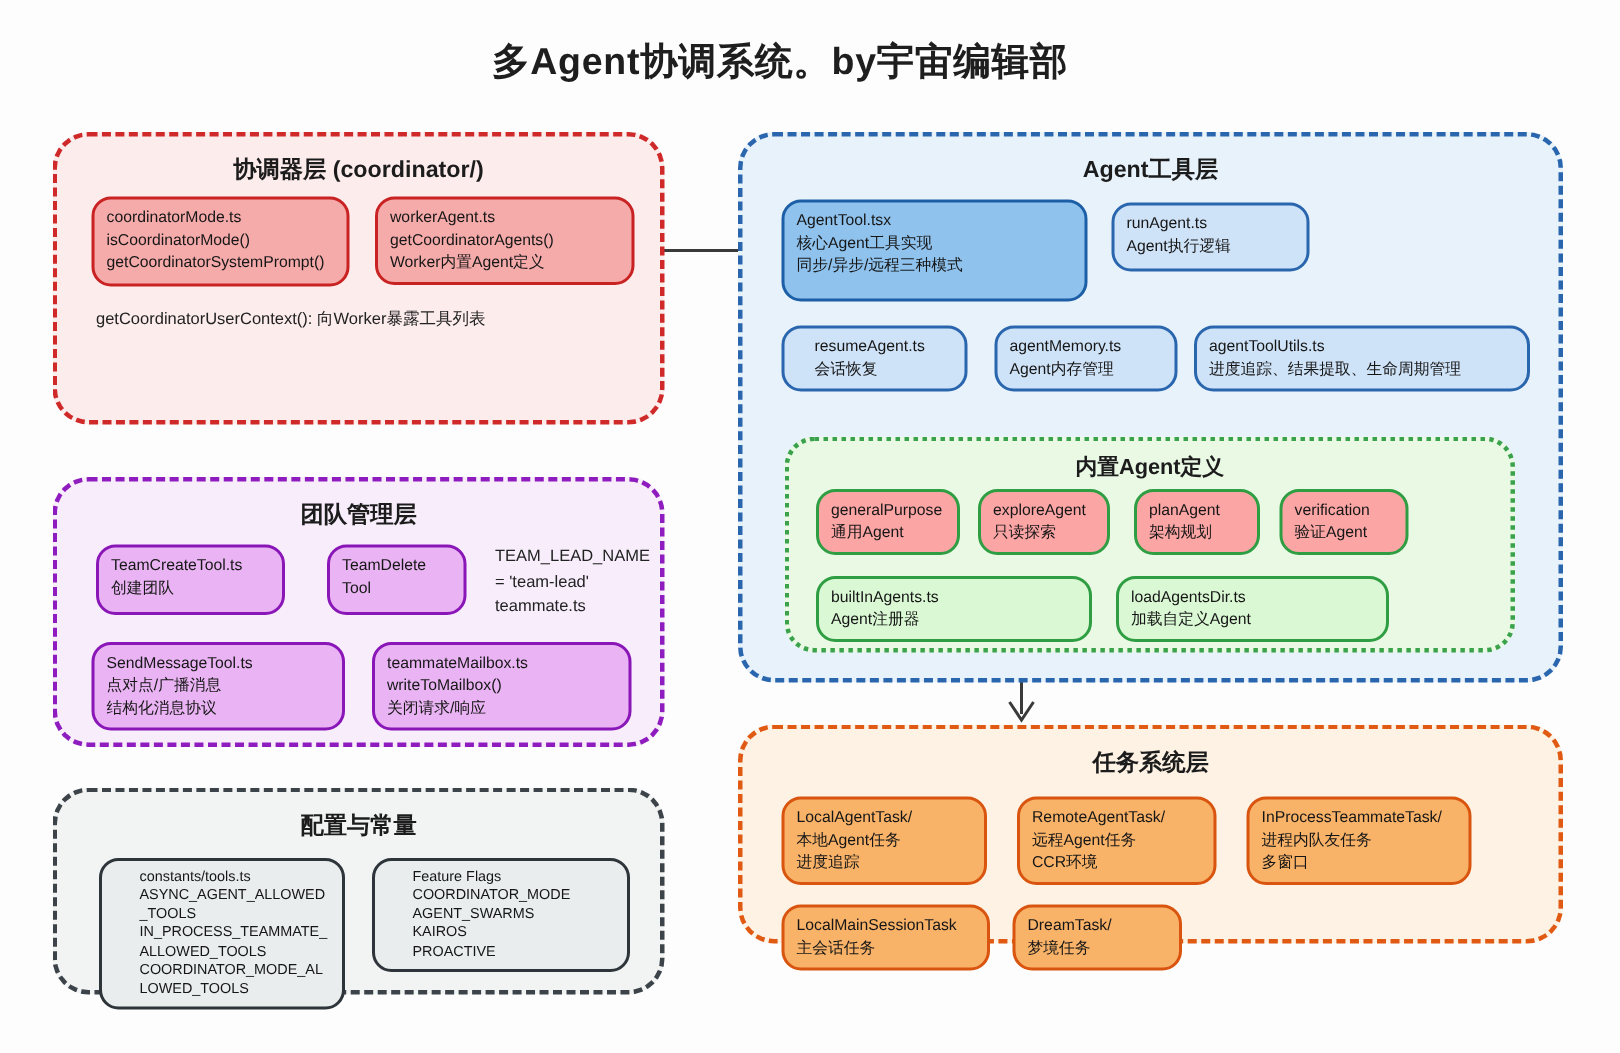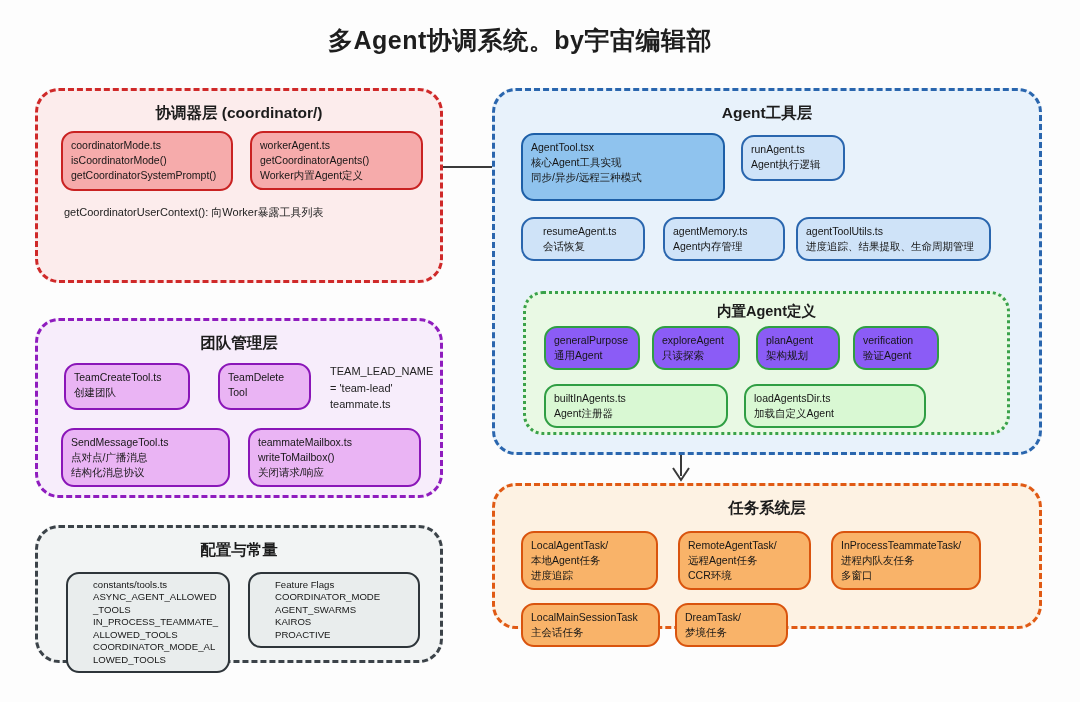--- a/index.html
+++ b/index.html
@@ -24,21 +24,21 @@
   .cfooter{position:absolute;font-size:11px;color:#222;}
 
   .red{background:#fcecec;border-color:#cf2929;}
   .box-red{background:#f6abab;border-color:#c92222;}
 
   .blue{background:#e8f2fb;border-color:#2a66ae;}
   .box-blue-dark{background:#8fc3ee;border-color:#1d5fa7;}
   .box-blue{background:#cfe3f8;border-color:#2a66ae;}
 
   .green{background:#e9f9e4;border-color:#3aa24a;border-style:dotted;border-width:3px;border-radius:20px;}
-  .box-green{background:#8b5cf6;border-color:#2f9e43;border-radius:13px;}
+  .box-green{background:#fca5a5;border-color:#2f9e43;border-radius:13px;}
   .box-green-light{background:#d9f8d3;border-color:#2f9e43;}
 
   .purple{background:#f7edfb;border-color:#8f1cbe;}
   .box-purple{background:#eab4f4;border-color:#8a16b8;}
 
   .gray{background:#f2f4f4;border-color:#3c4349;}
   .box-gray{background:#e9eded;border-color:#2e353a;}
 
   .orange{background:#fdf2e3;border-color:#e05a14;}
   .box-orange{background:#f9b369;border-color:#d9540e;}
@@ -79,33 +79,33 @@
     <div class="cfooter" style="left:26px;top:114px;">getCoordinatorUserContext(): 向Worker暴露工具列表</div>
   </section>
 
   <section class="container blue" style="left:492px;top:88px;width:550px;height:367px;">
     <div class="ctitle">Agent工具层</div>
     <div class="box box-blue-dark" style="left:26px;top:42px;width:204px;min-height:68px;">
         <div class="ln">AgentTool.tsx</div>
         <div class="ln">核心Agent工具实现</div>
         <div class="ln">同步/异步/远程三种模式</div>
       </div>
-    <div class="box box-blue" style="left:246px;top:44px;width:104px;min-height:46px;">
+    <div class="box box-blue" style="left:246px;top:44px;width:132px;min-height:46px;">
         <div class="ln">runAgent.ts</div>
         <div class="ln">Agent执行逻辑</div>
       </div>
     <div class="box box-blue" style="left:26px;top:126px;width:124px;min-height:44px;padding-left:20px;">
         <div class="ln">resumeAgent.ts</div>
         <div class="ln">会话恢复</div>
       </div>
     <div class="box box-blue" style="left:168px;top:126px;width:122px;min-height:44px;">
         <div class="ln">agentMemory.ts</div>
         <div class="ln">Agent内存管理</div>
       </div>
-    <div class="box box-blue" style="left:301px;top:126px;width:195px;min-height:44px;">
+    <div class="box box-blue" style="left:301px;top:126px;width:224px;min-height:44px;">
         <div class="ln">agentToolUtils.ts</div>
         <div class="ln">进度追踪、结果提取、生命周期管理</div>
       </div>
 
     <section class="container green" style="left:28px;top:200px;width:487px;height:144px;">
       <div class="ctitle" style="top:8px;font-size:14.5px;">内置Agent定义</div>
       <div class="box box-green" style="left:18px;top:32px;width:96px;min-height:44px;">
           <div class="ln">generalPurpose</div>
           <div class="ln">通用Agent</div>
         </div>

